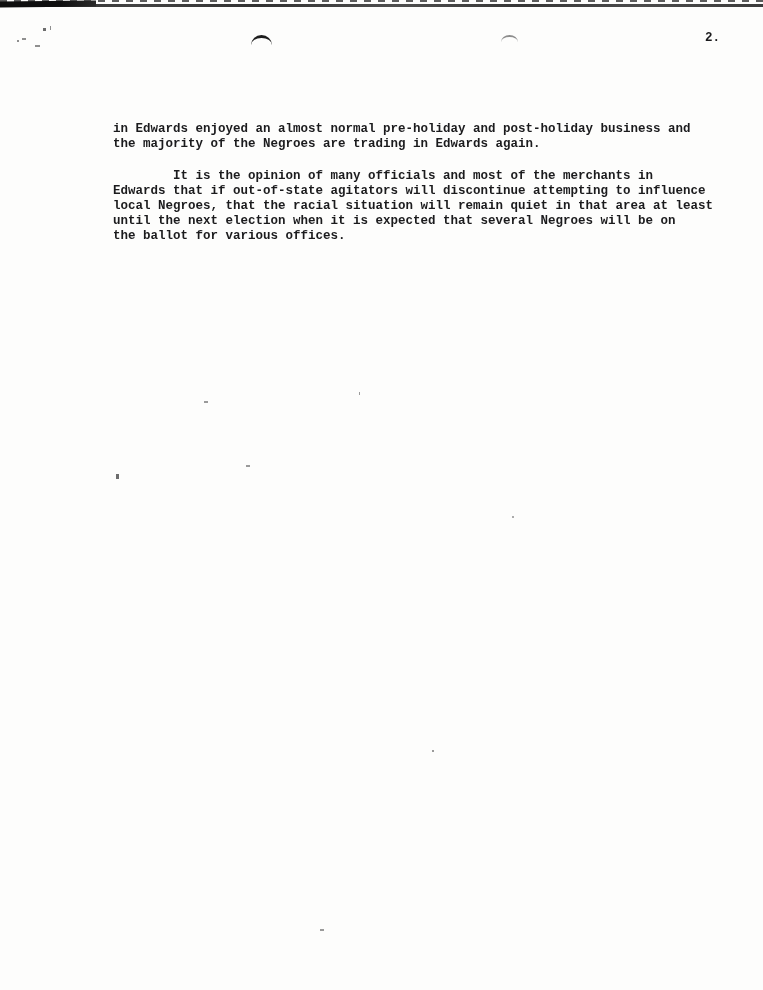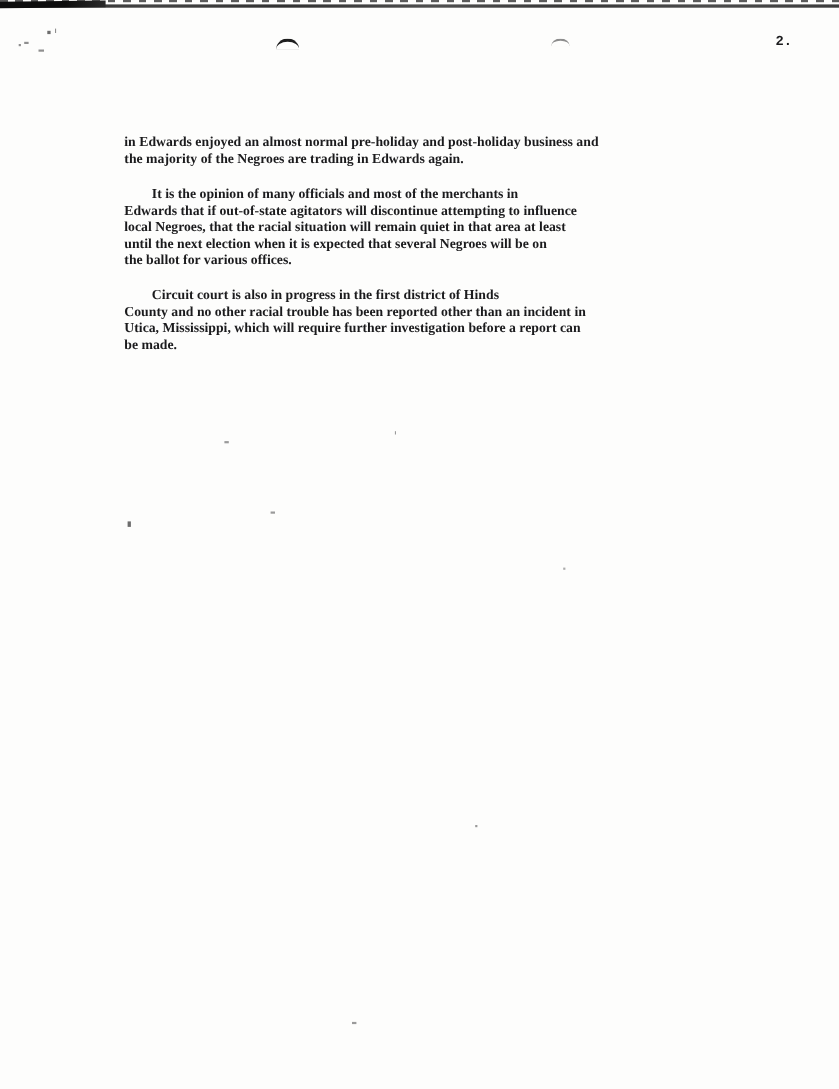--- a/index.html
+++ b/index.html
@@ -84,21 +84,20 @@
     left: 113px;
     top: 122px;
     font-size: 12.5px;
     line-height: 15px;
     font-weight: 700;
     color: var(--ink, #1b1b1d);
   }
   .text-block p.para {
     margin: 0 16px 17px 0;
     white-space: pre;
-    font-family: Liberation Serif, serif;
   }
 </style>
 </head>
 <body style="--paper: #fdfdfc; --ink: #1b1b1d;">
 
 <div class="scan-top-dashes"></div>
 <div class="scan-top-line"></div>
 <div class="scan-top-left-blot"></div>
 
 <div class="smudge-arc dark"></div>
@@ -120,17 +119,13 @@
 <div class="page-number">2.</div>
 
 <main class="text-block">
     <p class="para">in Edwards enjoyed an almost normal pre-holiday and post-holiday business and
 the majority of the Negroes are trading in Edwards again.</p>
     <p class="para">        It is the opinion of many officials and most of the merchants in
 Edwards that if out-of-state agitators will discontinue attempting to influence
 local Negroes, that the racial situation will remain quiet in that area at least
 until the next election when it is expected that several Negroes will be on
 the ballot for various offices.</p>
-    <p class="para">        Circuit court is also in progress in the first district of Hinds
-County and no other racial trouble has been reported other than an incident in
-Utica, Mississippi, which will require further investigation before a report can
-be made.</p>
   </main>
 
 </body></html>

